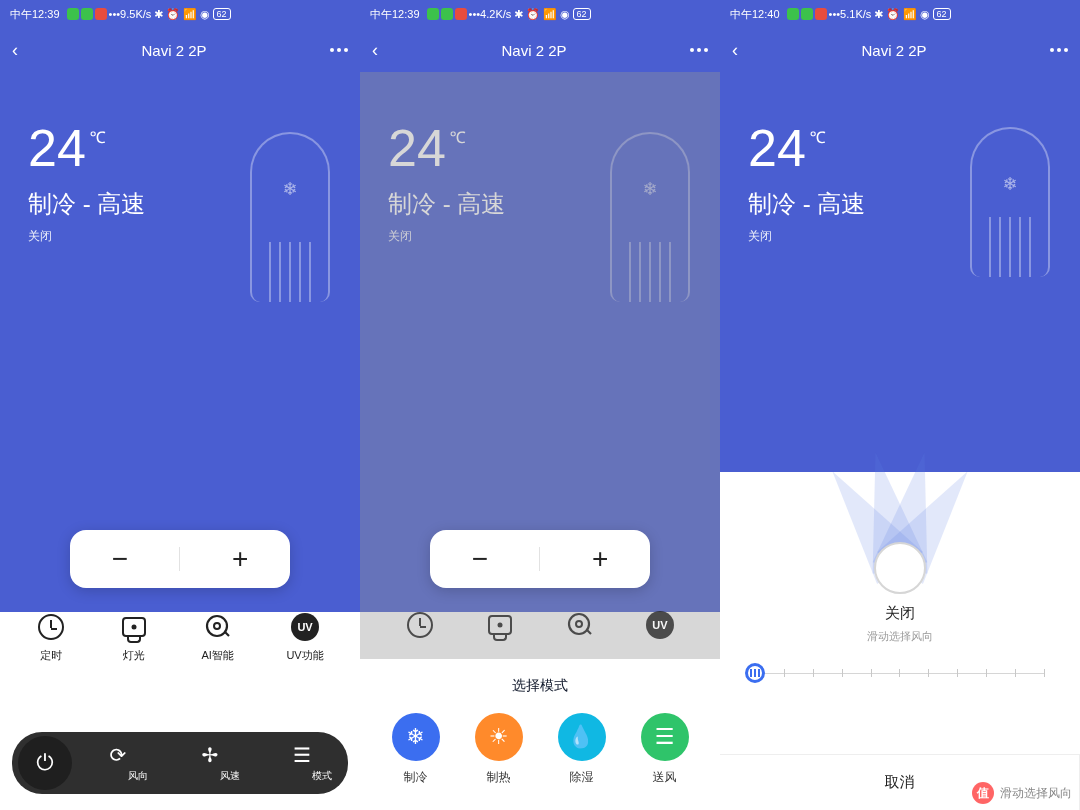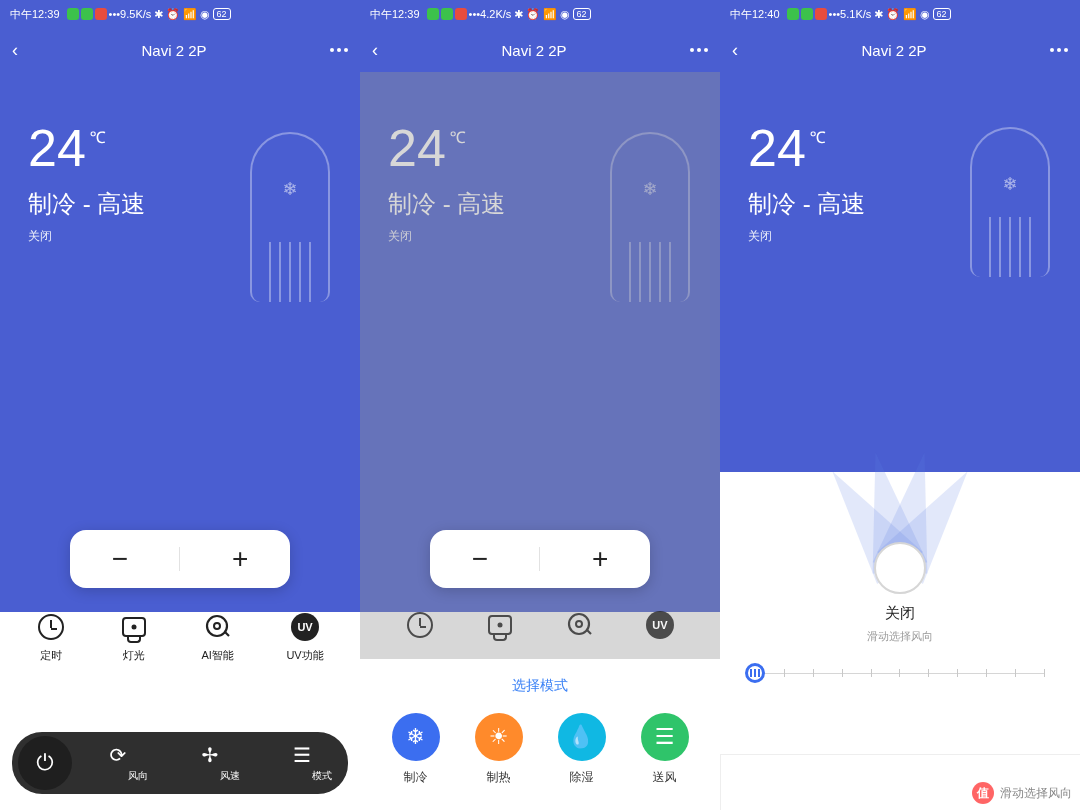--- a/index.html
+++ b/index.html
@@ -50,21 +50,21 @@
   .bar-icon { font-size: 20px; height: 24px; display: flex; align-items: center; }
   .bar-label { font-size: 10px; margin-left: 40px; }
 
   
   .p2 .overlay { position: absolute; inset: 0; top: 72px; background: rgba(150,150,150,.38); }
   .p2 .hero { height: 540px; }
   .p2 .stepper { top: 530px; }
   .p2 .quick-row2 { position: absolute; top: 610px; width: 100%; display: flex; justify-content: space-around; padding: 0 20px; opacity: .85; }
   .p2 .quick-row2 .quick-icon { opacity: .9; }
   .p2 .sheet { position: absolute; bottom: 0; left: 0; right: 0; background: #fff; border-radius: 0; padding: 18px 0 24px; }
-  .sheet-title { text-align: center; font-size: 14px; color: #3b82f6; margin-bottom: 18px; }
+  .sheet-title { text-align: center; font-size: 14px; color: #0f172a; margin-bottom: 18px; }
   .mode-row { display: flex; justify-content: space-around; padding: 0 14px; }
   .mode-btn { display: flex; flex-direction: column; align-items: center; gap: 8px; }
   .mode-circle { width: 48px; height: 48px; border-radius: 50%; display: flex; align-items: center; justify-content: center; color: #fff; font-size: 22px; }
   .mode-label { font-size: 12px; color: #333; }
   .c-blue { background: #3b6ef0; }
   .c-orange { background: #ff8a2b; }
   .c-cyan { background: #10b8e3; }
   .c-green { background: #2fc46a; }
 
   
@@ -368,20 +368,21 @@
           <span></span>
         </div>
       <div class="slider-thumb">
           <span></span>
           <span></span>
           <span></span>
         </div>
     </div>
   </div>
   <div class="action-row">
+    <div class="action-btn">取消</div>
     <div class="action-div"></div>
   </div>
 </div>
 
 <div class="watermark">
   <div class="wm-circle">值</div>
   <span>滑动选择风向</span>
 </div>
 
 </body></html>

